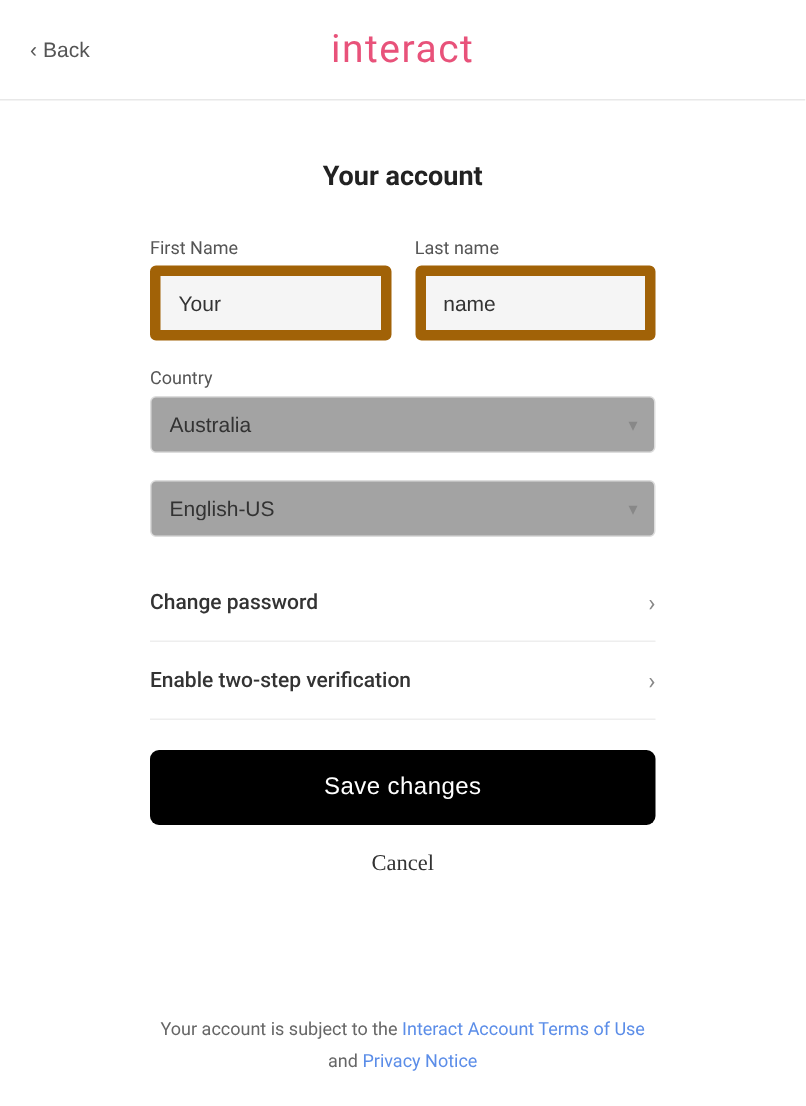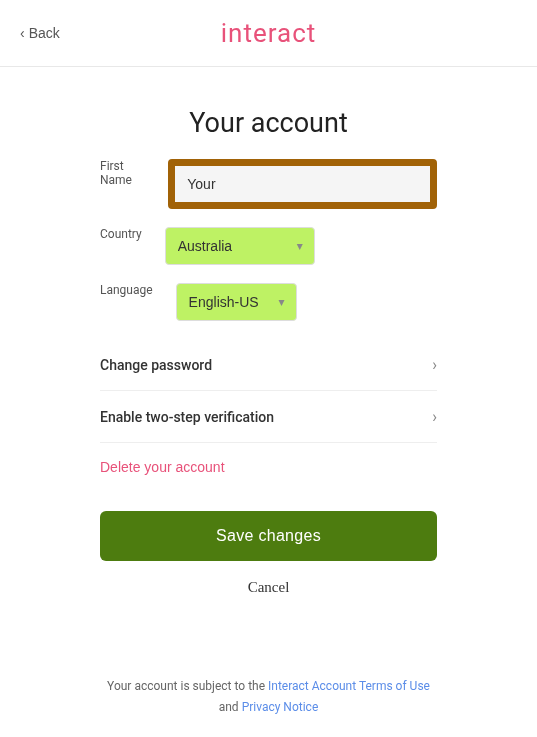--- a/index.html
+++ b/index.html
@@ -52,36 +52,37 @@
       letter-spacing: 1px;
     }
 
     
     .main {
       padding: 40px 100px 30px;
     }
 
     .page-title {
       text-align: center;
-      font-size: 27px;
-      font-weight: 400;
+      font-size: 18px;
+      font-weight: 700;
       color: #222;
-      margin-bottom: 20px;
+      margin-bottom: 30px;
     }
 
     
     .name-row {
       display: flex;
       gap: 16px;
       margin-bottom: 18px;
     }
 
     .field-group {
       display: flex;
-      gap: 23px;
+      flex-direction: column;
+      gap: 5px;
       flex: 1;
     }
 
     .field-group.full {
       flex: 1;
       margin-bottom: 18px;
     }
 
     .field-label {
       font-size: 12px;
@@ -103,21 +104,21 @@
     .select-wrapper {
       position: relative;
     }
 
     .select-input {
       border: 1px solid #ddd;
       border-radius: 4px;
       padding: 10px 36px 10px 12px;
       font-size: 14px;
       color: #333;
-      background: #bef264;
+      background: #a3a3a3;
       outline: none;
       width: 100%;
       appearance: none;
       cursor: pointer;
     }
 
     .select-arrow {
       position: absolute;
       right: 12px;
       top: 50%;
@@ -162,21 +163,21 @@
       cursor: pointer;
       background: none;
       border: none;
       text-align: left;
     }
 
     
     .save-btn {
       width: 100%;
       padding: 16px;
-      background: #4d7c0f;
+      background: #000000;
       color: #ffffff;
       border: none;
       border-radius: 6px;
       font-size: 16px;
       font-weight: 400;
       cursor: pointer;
       margin-top: 20px;
       letter-spacing: 0.3px;
     }
 
@@ -225,20 +226,24 @@
 
 <div class="main">
 
   <h1 class="page-title">Your account</h1>
 
   
   <div class="name-row">
     <div class="field-group">
       <label class="field-label">First Name</label>
       <input type="text" class="text-input" value="Your" style="">
+    </div>
+    <div class="field-group">
+      <label class="field-label">Last name</label>
+      <input type="text" class="text-input" value="name" style="">
     </div>
   </div>
 
   
 
   
   <div class="field-group full">
     <label class="field-label">Country</label>
     <div class="select-wrapper">
       <select class="select-input">
@@ -246,21 +251,20 @@
         <option>United States</option>
         <option>United Kingdom</option>
         <option>Canada</option>
       </select>
       <span class="select-arrow">▾</span>
     </div>
   </div>
 
   
   <div class="field-group full">
-    <label class="field-label">Language</label>
     <div class="select-wrapper">
       <select class="select-input">
         <option>English-US</option>
         <option>English-UK</option>
         <option>French</option>
         <option>German</option>
         <option>Spanish</option>
       </select>
       <span class="select-arrow">▾</span>
     </div>
@@ -272,21 +276,20 @@
     <span class="action-chevron">›</span>
   </div>
 
   
   <div class="action-row" style="border-top: none; align-items: center;">
     <span class="action-label">Enable two-step verification</span>
     <span class="action-chevron">›</span>
   </div>
 
   
-  <button class="delete-account-btn">Delete your account</button>
 
   
   <button class="save-btn">Save changes</button>
 
   
   <button class="cancel-btn">Cancel</button>
 
 </div>
 
 <div class="footer">

